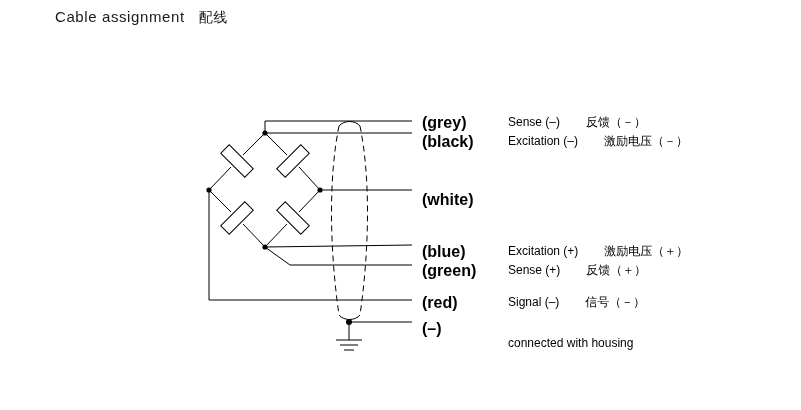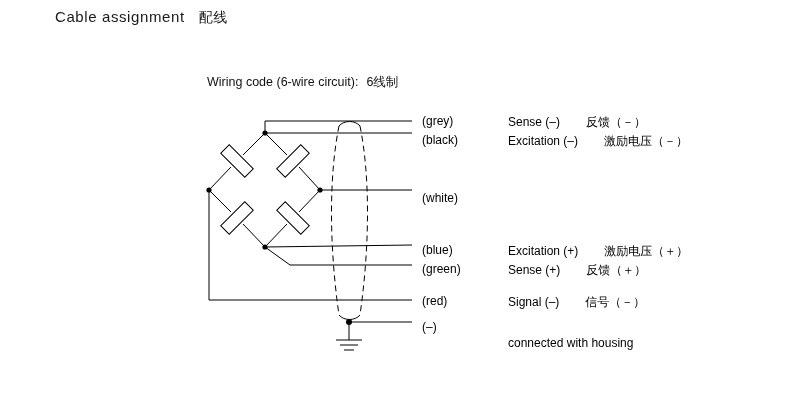--- a/index.html
+++ b/index.html
@@ -45,22 +45,23 @@
     margin-left: 8px;
   }
   #diagram-svg {
     position: absolute;
     left: 0;
     top: 0;
   }
   .wire-name {
     position: absolute;
     left: 422px;
-    font-size: 12px;
+    font-size: 16px;
     white-space: nowrap;
+    font-weight: bold;
   }
   .wire-func {
     position: absolute;
     left: 508px;
     font-size: 12px;
     white-space: nowrap;
   }
   .wire-func .cn {
     margin-left: 26px;
   }
@@ -73,23 +74,20 @@
 </style>
 </head>
 <body>
 
 <div id="page">
 
   <div class="title">
     <span>Cable assignment</span><span class="cn">配线</span>
   </div>
 
-  <div class="wiring-code">
-    <span>Wiring code (6-wire circuit):</span><span class="cn">6线制</span>
-  </div>
 
   <svg id="diagram-svg" width="801" height="410" viewBox="0 0 801 410">
 
     <g fill="none" stroke="#000000" stroke-width="1" shape-rendering="geometricPrecision">
 
       <g>
 
         <circle cx="265" cy="133" r="2.6" fill="#000000" stroke="none"></circle>
 
         <circle cx="209" cy="190" r="2.6" fill="#000000" stroke="none"></circle>

